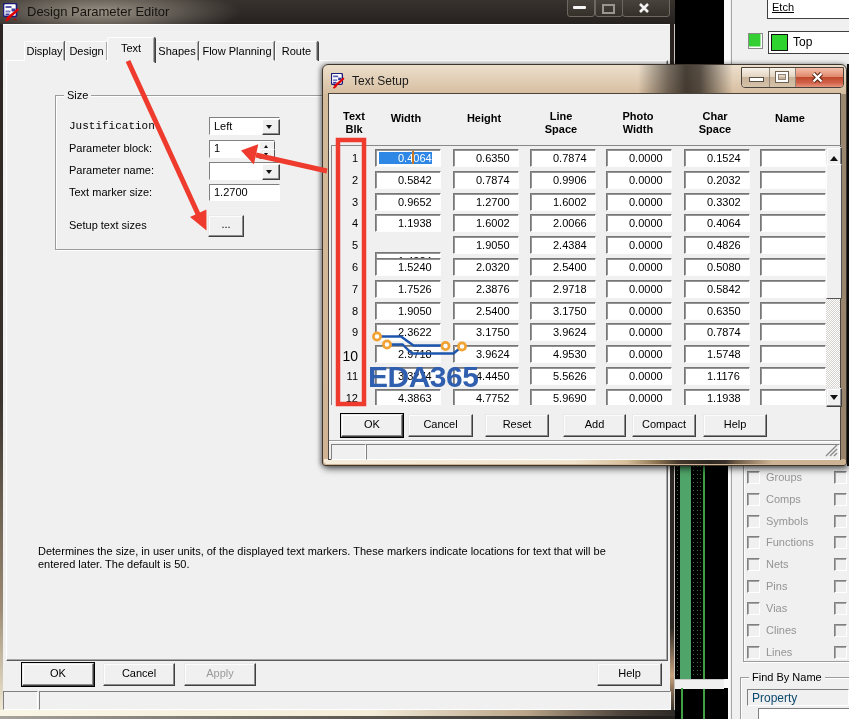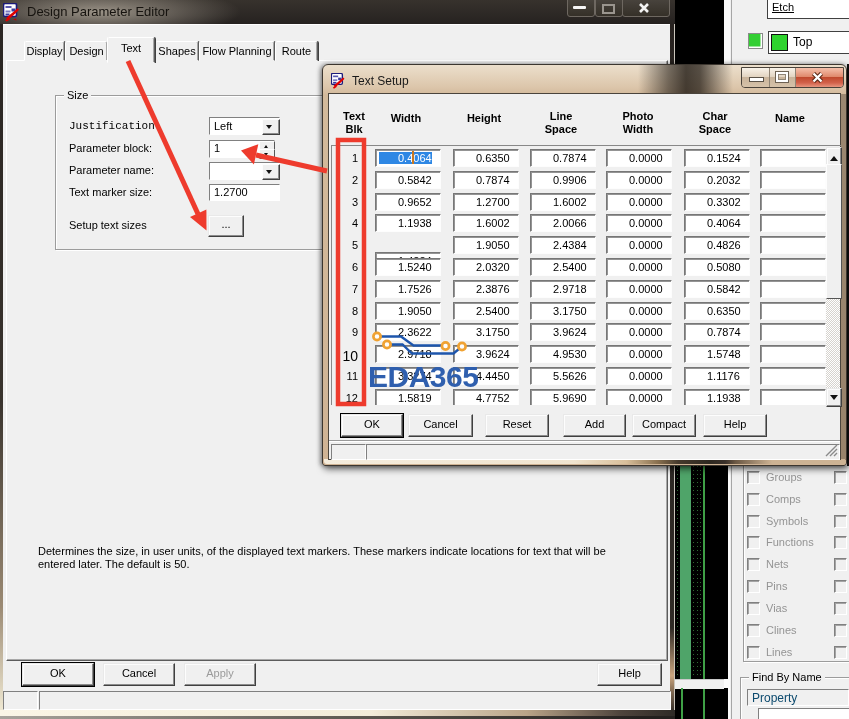--- a/index.html
+++ b/index.html
@@ -420,21 +420,21 @@
         </div>
         <div class="cell sunk" style="left:274px;top:221px;">
           <span>0.0000</span>
         </div>
         <div class="cell sunk" style="left:352px;top:221px;">
           <span>1.1176</span>
         </div>
         <div class="cell sunk" style="left:428px;top:221px;"></div>
         <div class="abs" style="left:4px;top:246px;width:22px;text-align:right;font-size:11px;">12</div>
         <div class="cell sunk" style="left:43px;top:243px;">
-          <span>1.5819</span>
+          <span>4.3863</span>
         </div>
         <div class="cell sunk" style="left:121px;top:243px;">
           <span>4.7752</span>
         </div>
         <div class="cell sunk" style="left:198px;top:243px;">
           <span>5.9690</span>
         </div>
         <div class="cell sunk" style="left:274px;top:243px;">
           <span>0.0000</span>
         </div>

